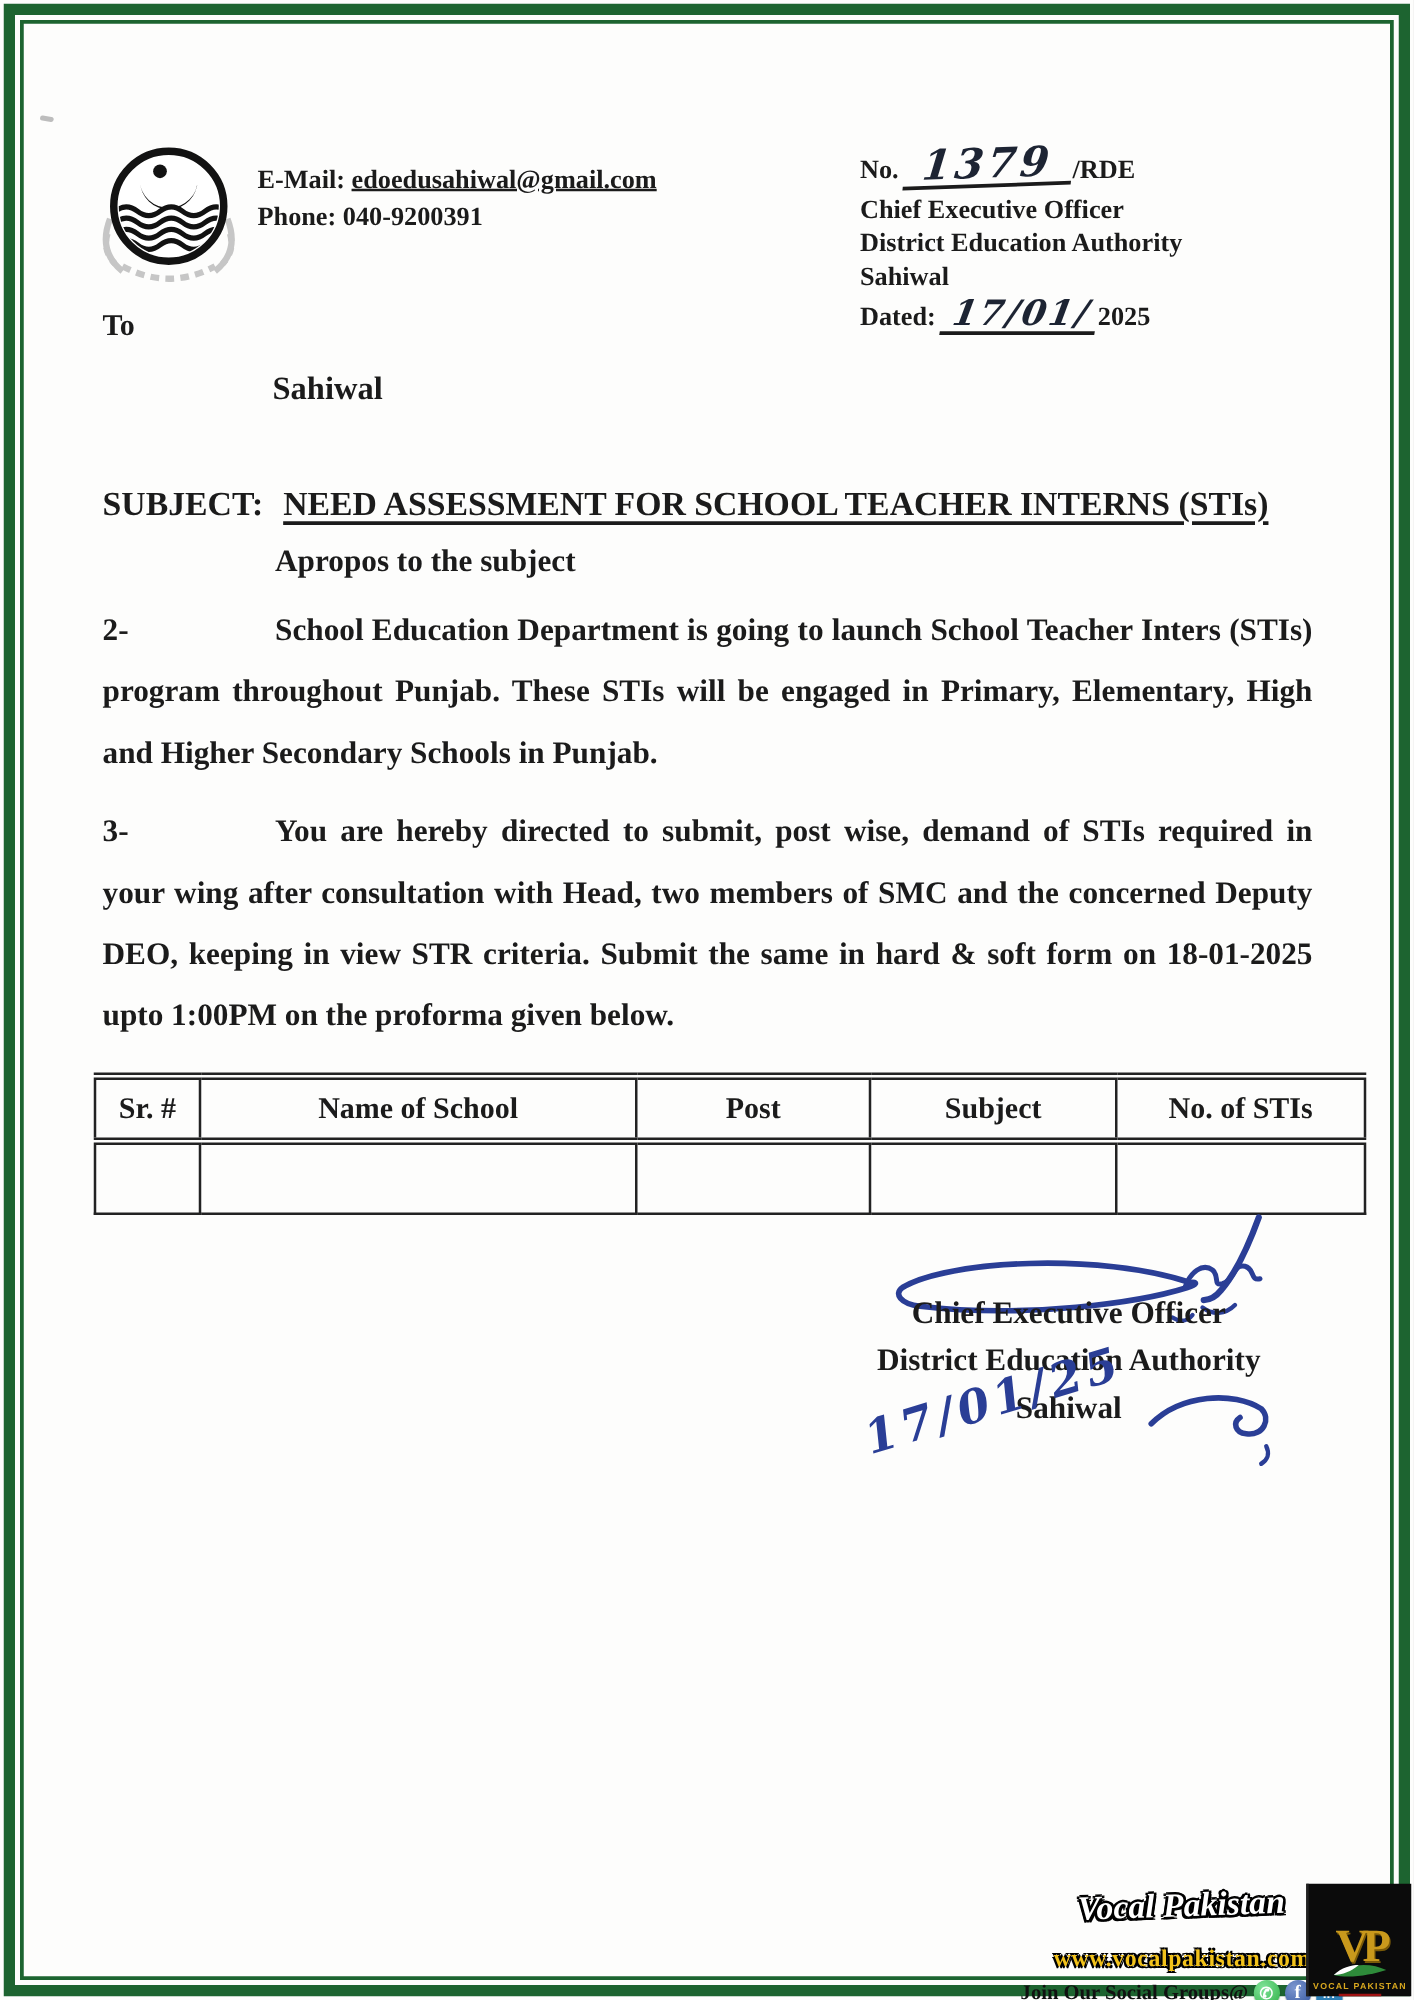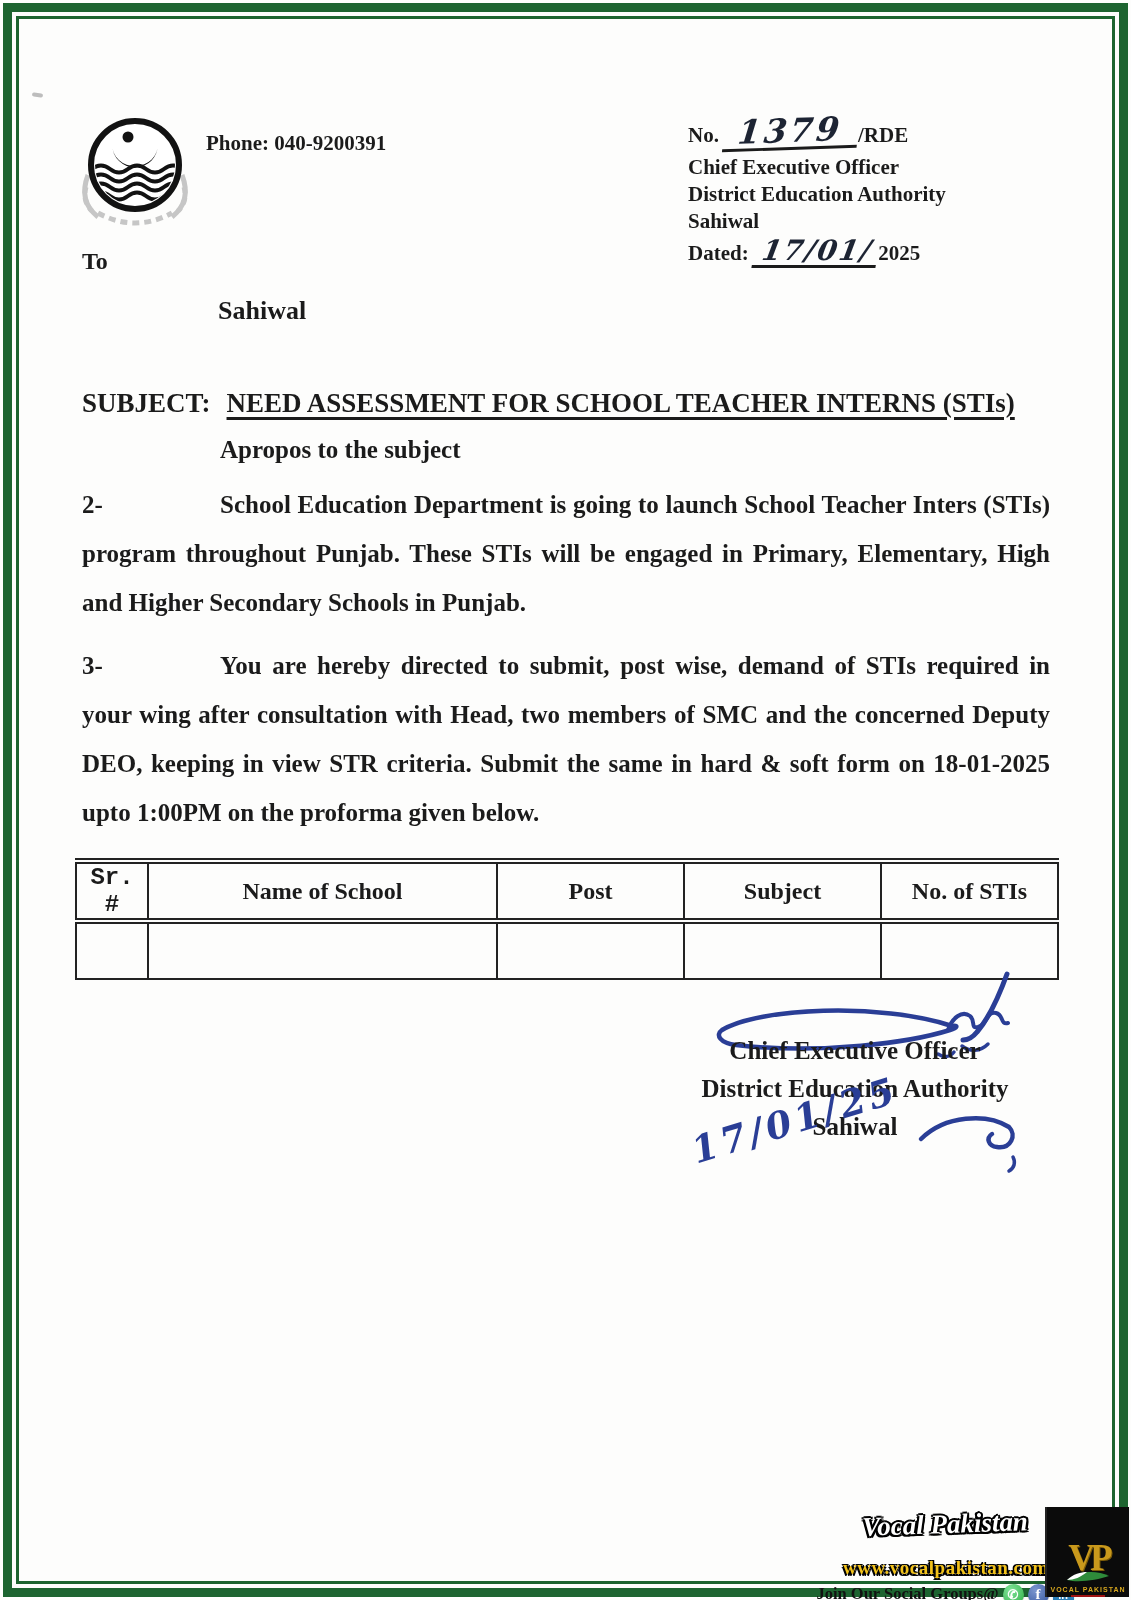--- a/index.html
+++ b/index.html
@@ -44,21 +44,21 @@
   .salutation{position:absolute;left:220px;top:436px;font-size:25px;font-weight:bold;}
   .bodytext{position:absolute;left:82px;top:480px;width:968px;font-size:25px;font-weight:bold;line-height:49px;text-align:justify;}
   .para+.para{margin-top:14px;}
   .pnum{display:inline-block;width:138px;}
 
   
   .proforma{position:absolute;left:75px;top:858px;width:966px;border-collapse:collapse;table-layout:fixed;}
   .proforma th,.proforma td{border:2px solid #222;}
   .proforma thead th{height:52px;font-size:24px;font-weight:bold;text-align:center;border-top:6px double #222;border-bottom:6px double #222;}
   .proforma tbody td{height:58px;font-size:22px;}
-  .col0{width:72px;font-family:Liberation Mono, monospace;}.col1{width:349px;}.col2{width:187px;border-radius:16px;}.col3{width:197px;}.col4{width:177px;}
+  .col0{width:84px;}.col1{width:349px;}.col2{width:187px;border-radius:16px;}.col3{width:197px;}.col4{width:199px;}
 
   
   .sig-squiggle{position:absolute;left:700px;top:968px;}
   .sig-block{position:absolute;left:650px;top:1032px;width:410px;text-align:center;font-size:25px;font-weight:bold;line-height:38px;}
   .hand-date-bottom{position:absolute;left:688px;top:1098px;font-family:"DejaVu Serif",serif;font-style:italic;font-size:37px;color:var(--blue);transform:rotate(-17deg);letter-spacing:4px;font-weight:bold;}
   .end-flourish{position:absolute;left:915px;top:1105px;}
 
   
   .banner{position:absolute;left:843px;top:1509px;width:204px;text-align:center;z-index:6;}
   .banner-brand{font-size:27px;font-weight:bold;font-style:italic;color:#fff;white-space:nowrap;transform:rotate(-2deg);
@@ -104,20 +104,21 @@
       <g stroke="#121212" stroke-width="4" fill="none">
         <path d="M20,56 q9,-7 18,0 t18,0 t18,0 t18,0 t18,0"></path>
         <path d="M20,65 q9,-7 18,0 t18,0 t18,0 t18,0 t18,0"></path>
         <path d="M20,74 q9,-7 18,0 t18,0 t18,0 t18,0 t18,0"></path>
         <path d="M20,83 q9,-7 18,0 t18,0 t18,0 t18,0 t18,0"></path>
       </g>
     </g>
   </svg>
 
   <div class="contact">
+    <div><span>E-Mail:</span> <span class="email">edoedusahiwal@gmail.com</span></div>
     <div><span>Phone:</span> <span>040-9200391</span></div>
   </div>
 
   <div class="refblock">
     <div class="no-line">
       <span>No.</span>
       <span class="hand hand-ref">1379</span><span>/RDE</span>
     </div>
     <div>Chief Executive Officer</div>
     <div>District Education Authority</div>

